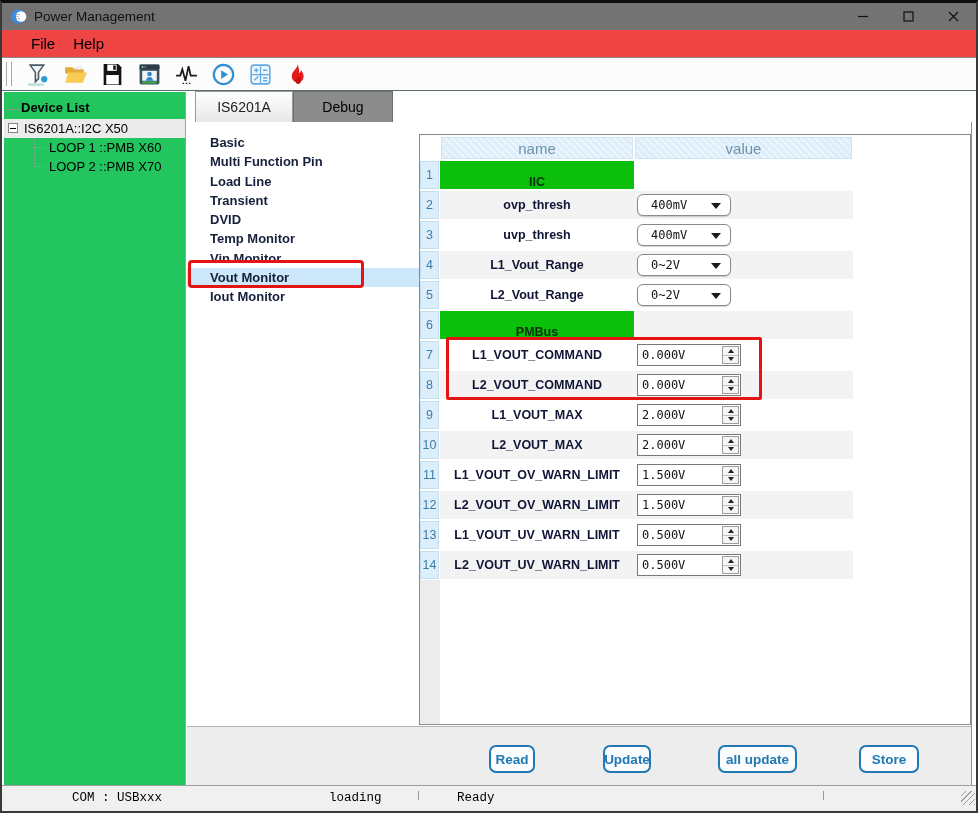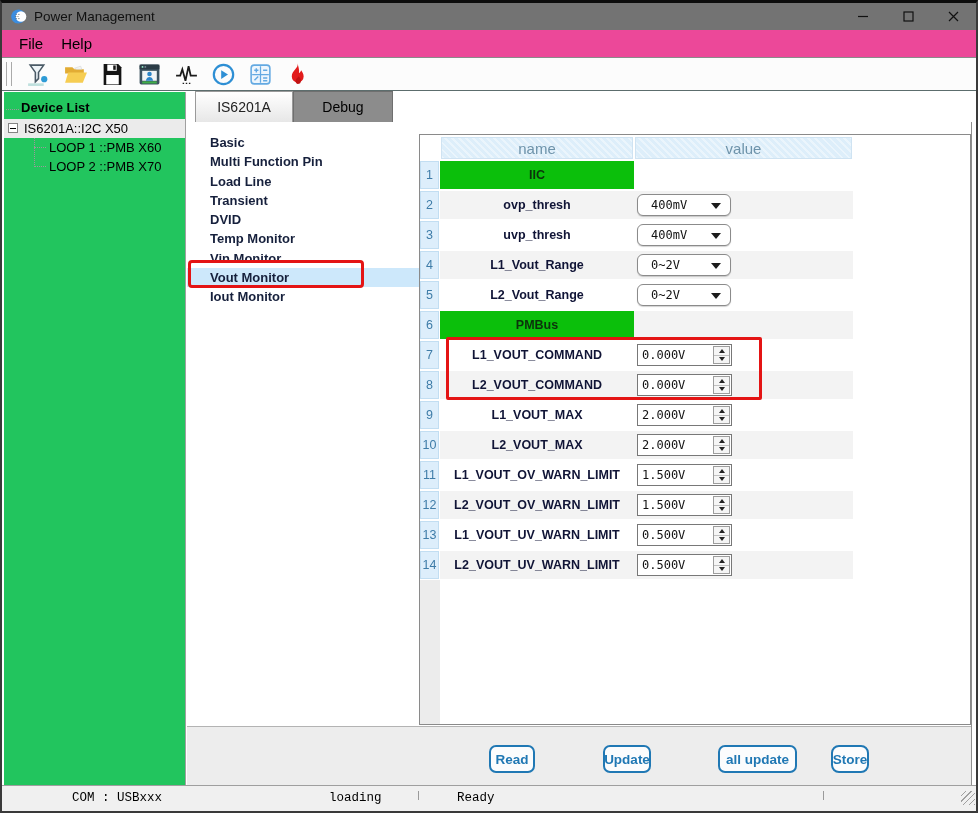--- a/index.html
+++ b/index.html
@@ -10,21 +10,21 @@
 
   
   .titlebar{position:absolute;left:0;right:0;top:0;height:27px;background:#737373;padding-left:36px;}
   .applogo{position:absolute;left:8px;top:5px;width:17px;height:17px;}
   .title-text{position:absolute;left:32px;top:0;line-height:27px;font-size:13.5px;color:#111;}
   .wcontrols{position:absolute;right:0;top:0;height:27px;display:flex;}
   .wbtn{width:45px;height:27px;display:flex;align-items:center;justify-content:center;}
   .wglyph svg{display:block;}
 
   
-  .menubar{position:absolute;left:0;right:0;top:27px;height:27px;background:#ec4899;display:flex;align-items:flex-end;padding-left:8px;}
+  .menubar{position:absolute;left:0;right:0;top:27px;height:27px;background:#ef4444;display:flex;align-items:flex-end;padding-left:20px;}
   .menu-item{font-size:15px;padding:0 9px;line-height:27px;color:#000;}
 
   
   .toolbar{position:absolute;left:0;right:0;top:54px;height:34px;background:#fcfcfc;
     border-top:1px solid #8a8a8a;border-bottom:1px solid #5c6d6d;display:flex;align-items:center;padding-left:4px;}
   .tgrip{width:6px;height:24px;border-left:1px solid #aaa;border-right:1px solid #aaa;margin:0 8px 0 0;}
   .tbtn{width:27px;height:27px;margin:0 5px;display:flex;align-items:center;justify-content:center;}
   .tbtn svg{width:25px;height:25px;display:block;}
 
   
@@ -62,41 +62,41 @@
       background-image:repeating-linear-gradient(45deg,rgba(255,255,255,.4) 0 2px,transparent 2px 5px);
       display:flex;align-items:center;justify-content:center;font-size:15px;color:#6e93aa;}
   .th.c1{width:192px;margin-left:21px;}
   .th.c2{width:217px;}
   .trow{display:flex;height:30px;position:relative;}
   .cell{display:flex;align-items:center;}
   .cell.num{width:19px;margin:1px 1px 1px 0;background:#ddeefb;border:1px solid #c2def2;justify-content:center;font-size:12.5px;color:#3e7ca8;}
   .cell.name{width:194px;margin:1px 0;justify-content:center;font-size:12.5px;font-weight:600;color:#101436;}
   .cell.value{width:219px;margin:1px 0;padding-left:3px;}
   .trow:nth-child(even) .cell.name,.trow:nth-child(even) .cell.value{background:#f3f3f3;}
-  .trow.section .cell.name{background:#0bbf0b;color:#0c320c;font-weight:700;}
+  .trow.section .cell.name{background:#0bbf0b;color:#0c320c;font-weight:700;align-items:flex-end;}
   .numstrip{position:absolute;left:0;top:445px;bottom:0;width:20px;background:#ececec;}
   .ctrl{display:none;position:relative;height:22px;background:#fff;align-items:center;}
   .trow.dropdown .ctrl.dropdown{display:flex;width:94px;border:1px solid #8b8b8b;border-radius:6px;box-shadow:0 1px 1px rgba(0,0,0,.18);padding-left:13px;}
   .dd-arrow{position:absolute;right:9px;top:8px;width:0;height:0;border-left:5px solid transparent;border-right:5px solid transparent;border-top:6px solid #1b1b1b;}
-  .trow.spinner .ctrl.spinner{display:flex;width:95px;border:1px solid #787878;padding-left:4px;}
+  .trow.spinner .ctrl.spinner{display:flex;width:104px;border:1px solid #787878;padding-left:4px;}
   .spin{position:absolute;right:1px;top:1px;bottom:1px;width:17px;border:1px solid #9d9d9d;background:#f5f5f5;display:flex;flex-direction:column;}
   .spin i{flex:1;display:flex;align-items:center;justify-content:center;}
   .spin i.dn{border-top:1px solid #c2c2c2;}
   .spin i.up::after{content:"";border-left:3.5px solid transparent;border-right:3.5px solid transparent;border-bottom:4px solid #222;}
   .spin i.dn::after{content:"";border-left:3.5px solid transparent;border-right:3.5px solid transparent;border-top:4px solid #222;}
   .mono{font-family:"DejaVu Sans Mono",monospace;font-size:12px;color:#111;}
 
   
   .fstrip{position:absolute;left:0;right:0;top:604px;bottom:0;background:#ededed;border-top:1px solid #b3b3b3;}
   .fbtn{position:absolute;top:18px;height:28px;border:2px solid #2078b4;border-radius:7px;background:#fbfcfd;
     color:#2078b4;font-weight:700;font-size:13.5px;display:flex;align-items:center;justify-content:center;}
   .fbtn:nth-of-type(1){left:302px;width:46px;}
   .fbtn:nth-of-type(2){left:416px;width:48px;}
   .fbtn:nth-of-type(3){left:531px;width:79px;}
-  .fbtn:nth-of-type(4){left:644px;width:38px;border-radius:8px;}
+  .fbtn:nth-of-type(4){left:672px;width:60px;}
 
   
   .statusbar{position:absolute;left:0;right:0;bottom:0;height:26px;background:#f0f0f0;border-top:1px solid #9f9f9f;
     font-family:"Liberation Mono",monospace;font-size:12.5px;color:#000;text-align:center;}
   .statusbar span{position:absolute;top:5px;}
   .st-com{left:70px;}
   .st-loading{left:327px;}
   .st-ready{left:455px;}
   .st-sep{position:absolute;bottom:0;height:9px;border-left:1px solid #9a9a9a;}
   .st-sep.s1{left:416px;}

